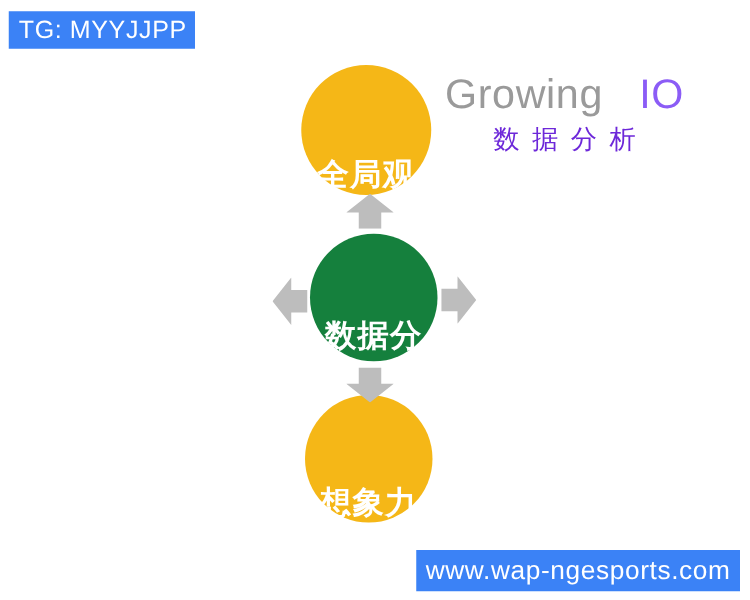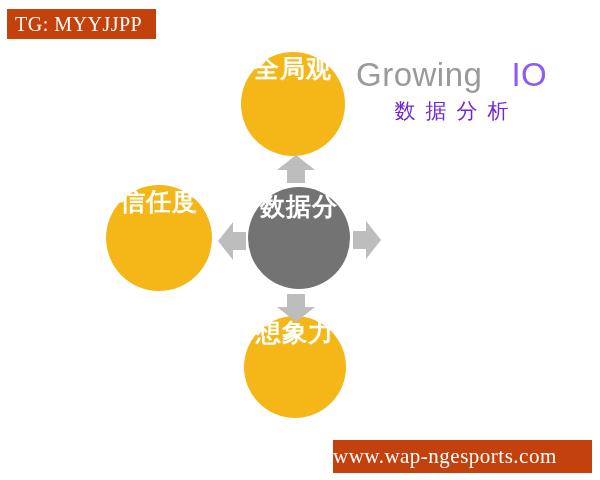--- a/index.html
+++ b/index.html
@@ -10,37 +10,37 @@
   .canvas{
     position:relative;
     width:600px;
     height:480px;
     background:#ffffff;
     overflow:hidden;
   }
   
   .wm-badge{
     position:absolute;
-    background:#c2410c;
+    background:#3b82f6;
     color:#ffffff;
     display:flex;
     align-items:center;
-    font-family:Liberation Serif, serif;
   }
   .wm-top-left{
     left:7px; top:9px;
     width:141px; height:30px;
     font-size:20px;
     padding-left:8px;
     letter-spacing:0.5px;
   }
   .wm-bottom-right{
     left:333px; top:440px;
     width:259px; height:33px;
     font-size:21px;
+    justify-content:center;
     letter-spacing:0.5px;
   }
   
   .logo{
     position:absolute;
     left:356px; top:58px;
     text-align:center;
   }
   .logo-line{
     font-size:33px;
@@ -57,29 +57,29 @@
     color:#6d28d9;
     letter-spacing:10px;
     padding-left:10px;
     white-space:nowrap;
   }
   
   .node{
     position:absolute;
     border-radius:50%;
     display:flex;
-    align-items:flex-start;
+    align-items:flex-end;
     justify-content:center;
     text-align:center;
     color:#ffffff;
     font-weight:bold;
     box-sizing:border-box;
   }
   .node-yellow{ background:#f5b717; font-size:25px; letter-spacing:1px; }
-  .node-green{ background:#737373; font-size:25px; line-height:1.55; letter-spacing:1px; }
+  .node-green{ background:#15803d; font-size:25px; line-height:1.55; letter-spacing:1px; }
   .node-top   { left:241px; top:52px;  width:104px; height:104px; }
   .node-left  { left:106px; top:185px; width:106px; height:106px; }
   .node-center{ left:248px; top:187px; width:102px; height:102px; }
   .node-right { left:384px; top:193px; width:104px; height:104px; }
   .node-bottom{ left:244px; top:316px; width:102px; height:102px; }
   
   .arrow{ position:absolute; }
   .arrow svg{ display:block; }
   .arrow polygon{ fill:#bdbdbd; }
   .arrow-up   { left:277px; top:155px; }
@@ -100,23 +100,20 @@
     <div class="logo-line">
       <span>Growing</span><span class="logo-accent">IO</span>
     </div>
     <div class="logo-sub">数据分析</div>
   </div>
 
   <div class="node node-yellow node-top">
     <span>全局观</span>
   </div>
 
-  <div class="node node-yellow node-left">
-    <span>信任度</span>
-  </div>
 
   <div class="node node-green node-center">
     <span>
       <span>数据分</span><br>
     </span>
   </div>
 
 
   <div class="node node-yellow node-bottom">
     <span>想象力</span>

